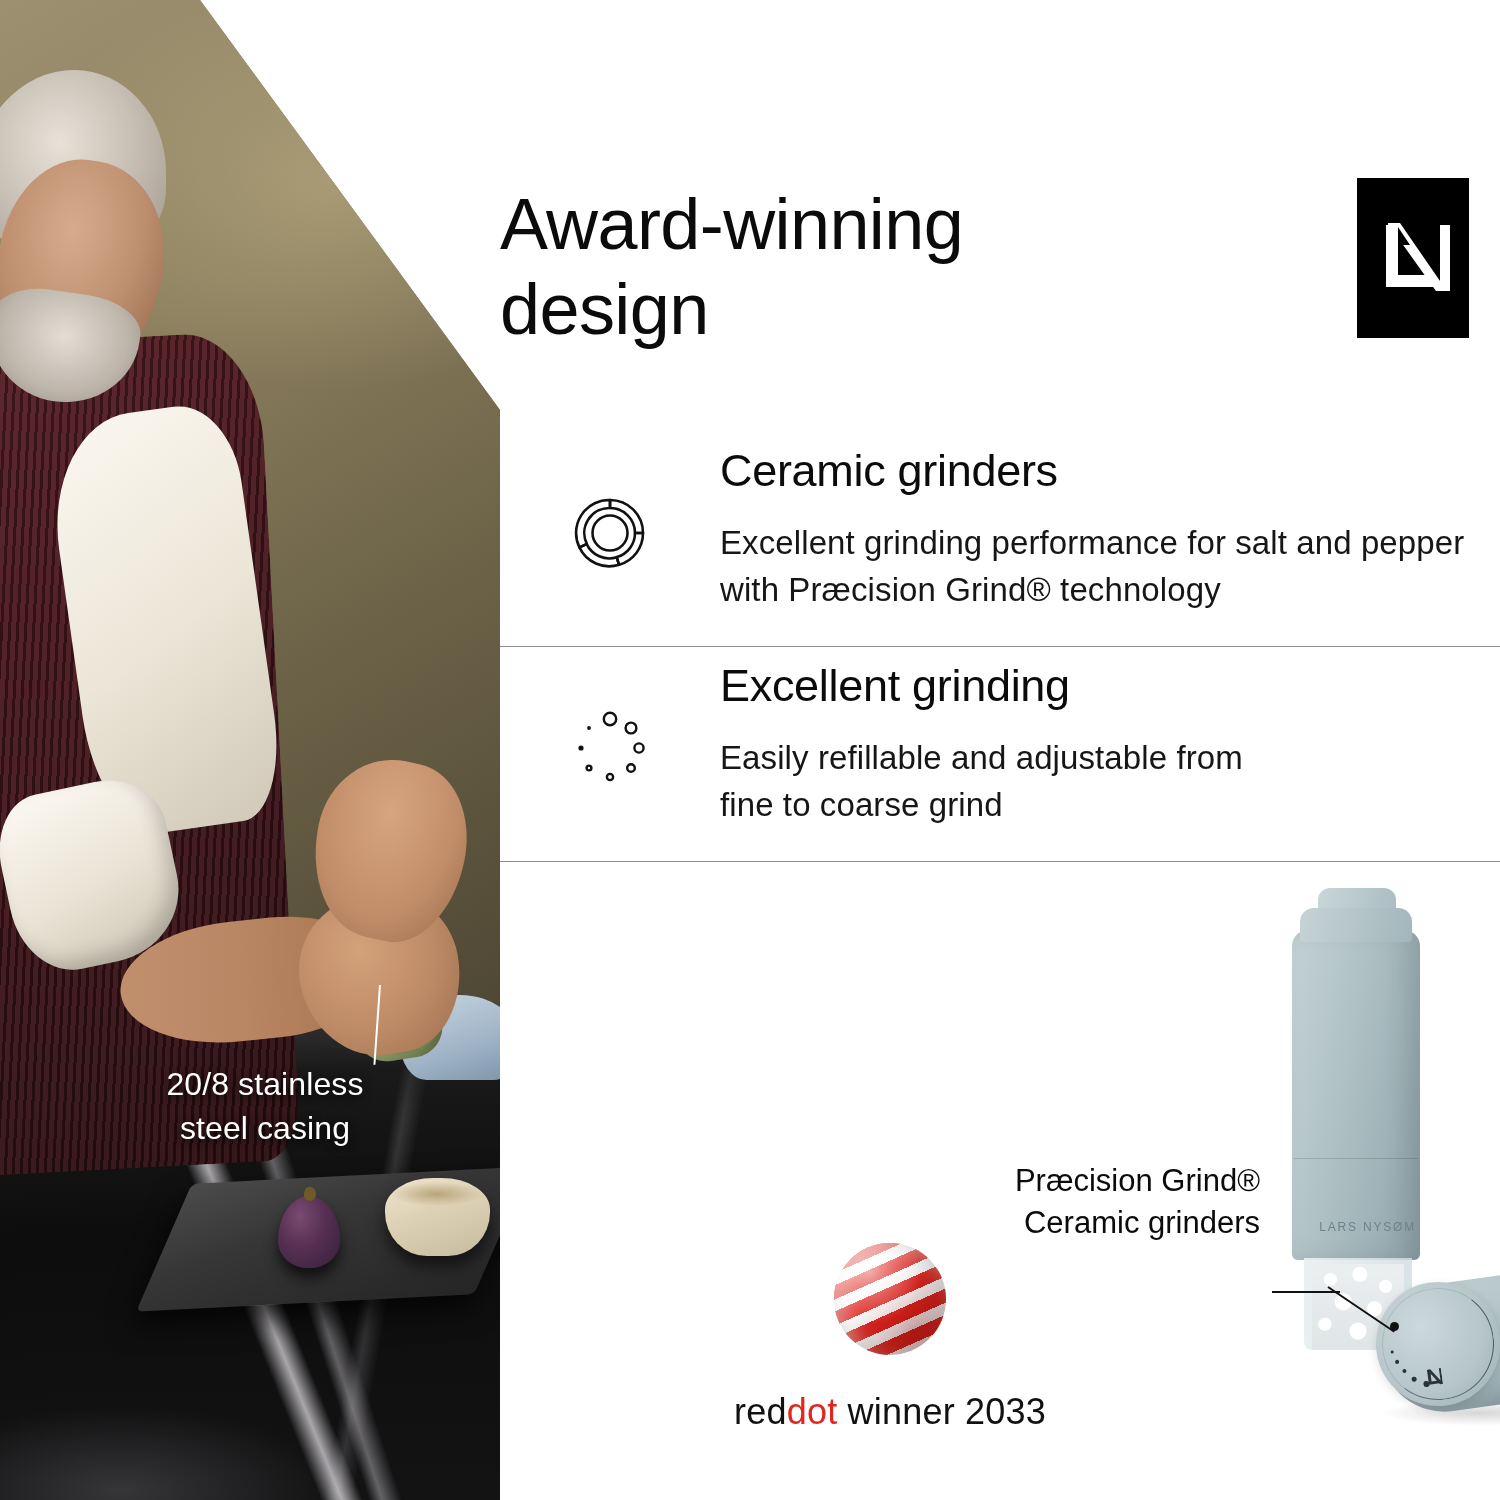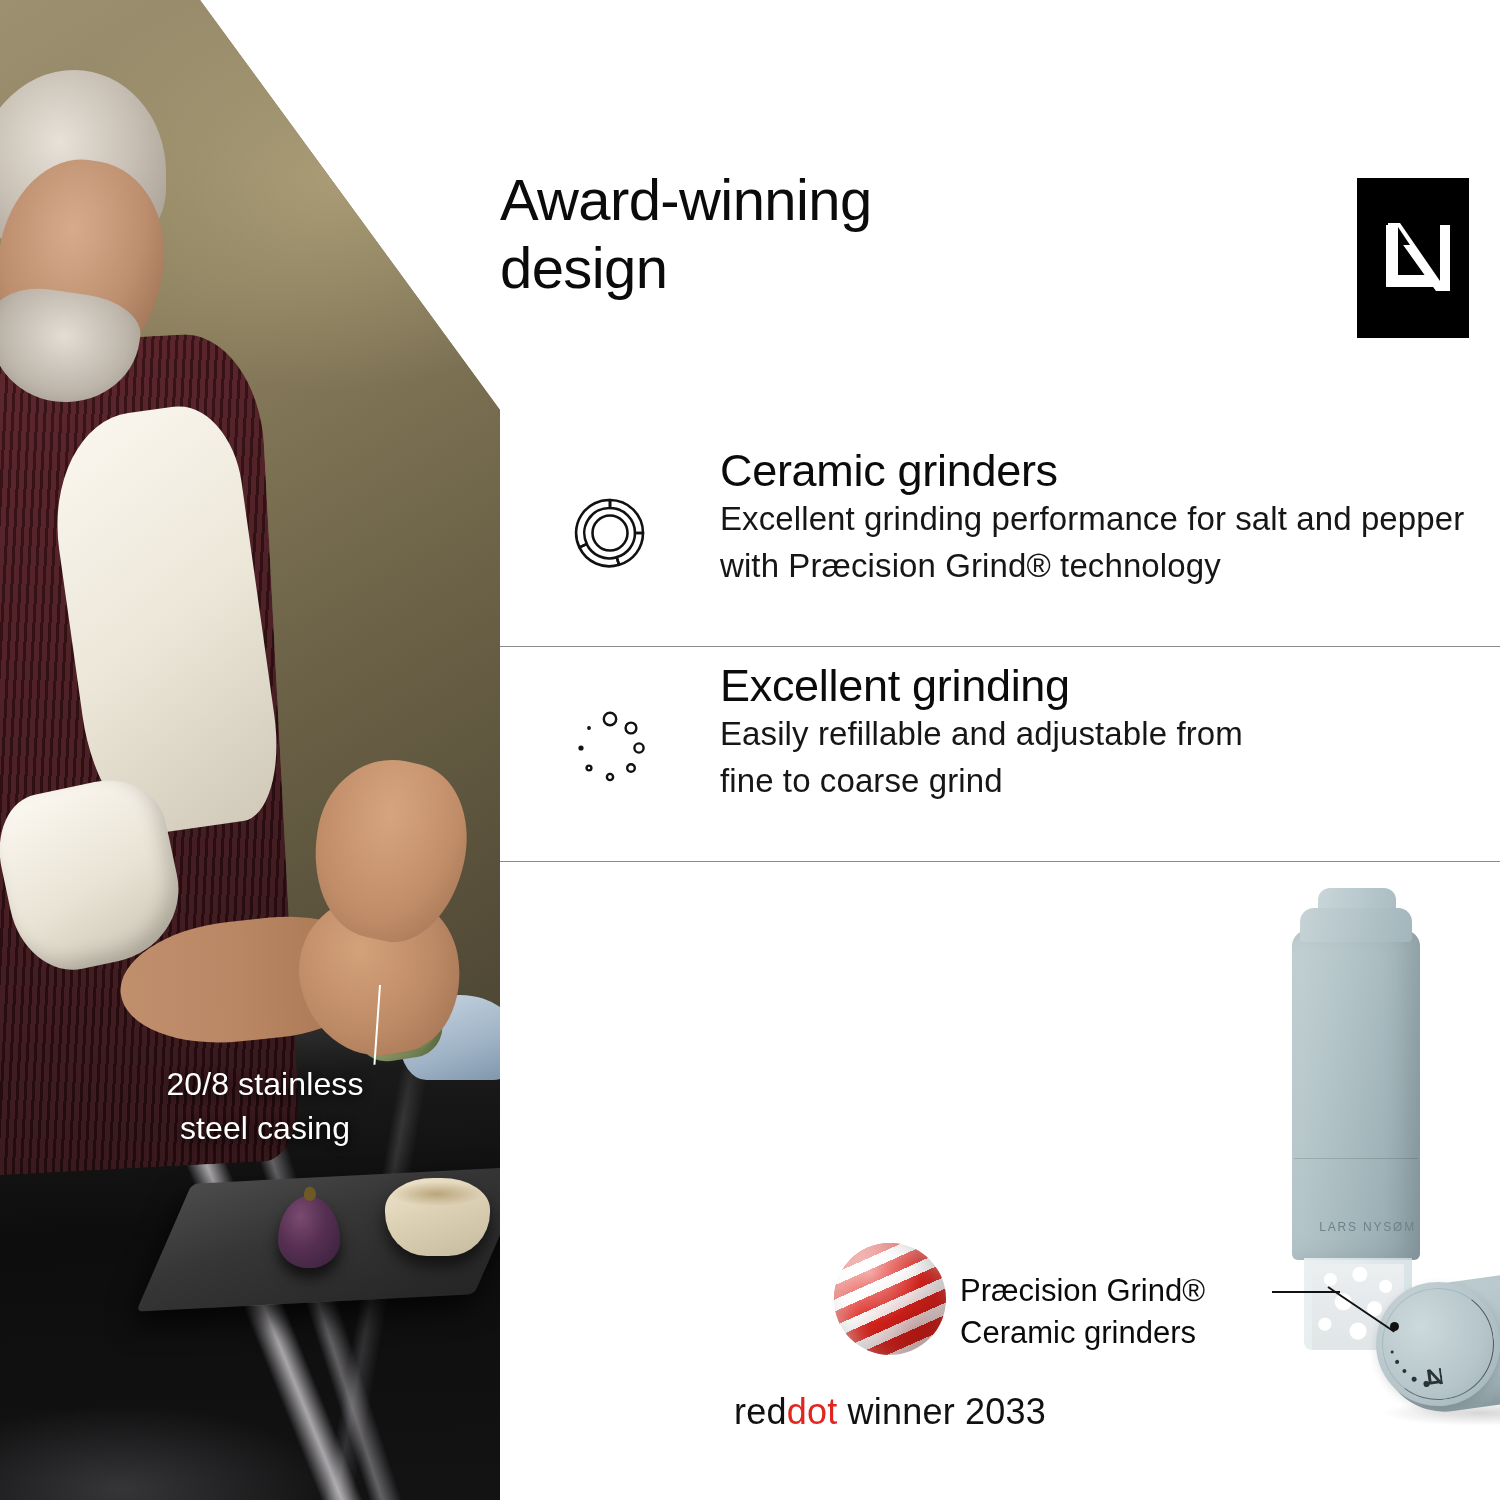--- a/index.html
+++ b/index.html
@@ -162,22 +162,22 @@
   }
   .photo-caption {
     position:absolute; left: 70px; top: 1062px; width: 390px;
     text-align:center; color:#ffffff; font-size: 32px; line-height: 1.38;
     font-weight: 400; letter-spacing: .1px;
     text-shadow: 0 2px 10px rgba(0,0,0,.85);
   }
 
   
   .title {
-    position:absolute; left: 500px; top: 166px; width: 640px;
-    font-size: 58px; line-height: 1.18; font-weight: 400; color:#0b0b0b;
+    position:absolute; left: 500px; top: 182px; width: 640px;
+    font-size: 72px; line-height: 1.18; font-weight: 400; color:#0b0b0b;
     letter-spacing: -.6px;
   }
 
   
   .logo {
     position:absolute; left: 1357px; top: 178px; width: 112px; height: 160px;
     background: #000000;
   }
   .logo svg { position:absolute; left:50%; top:50%; transform: translate(-50%,-50%); }
 
@@ -186,21 +186,21 @@
   .feature {
     position: relative; display: flex; align-items: flex-start;
     padding: 0 0 0 0; min-height: 214px;
   }
   .feature .icon-wrap {
     width: 220px; flex: 0 0 220px; display:flex; align-items:center; justify-content:center;
     padding-top: 62px;
   }
   .feature .body { flex: 1 1 auto; padding-top: 14px; }
   .f-head { font-size: 45px; line-height: 1.12; color:#0b0b0b; font-weight: 400; letter-spacing:-.3px; }
-  .f-desc { font-size: 33px; line-height: 1.42; color:#161616; font-weight: 400; margin-top: 0; letter-spacing:.1px; }
+  .f-desc { font-size: 33px; line-height: 1.42; color:#161616; font-weight: 400; margin-top: 24px; letter-spacing:.1px; }
   .divider { height: 1px; background: #8c8c8c; width: 1000px; }
 
   
   .award { position:absolute; left: 700px; top: 1243px; width: 380px; }
   .reddot-sphere {
     position: relative; width: 112px; height: 112px; margin: 0 auto;
     border-radius: 50%;
     background:
       repeating-linear-gradient(-24deg,
         #e0261f 0px, #e0261f 13px,
@@ -213,22 +213,22 @@
     background: radial-gradient(circle at 32% 26%, rgba(255,255,255,.55) 0%, rgba(255,255,255,0) 46%),
                 radial-gradient(circle at 72% 78%, rgba(120,0,0,.28) 0%, rgba(0,0,0,0) 54%);
   }
   .award-caption {
     margin-top: 36px; text-align:center; font-size: 36px; color:#111; letter-spacing:.2px;
   }
   .award-caption .red { color:#e0261f; }
 
   
   .prod-callout {
-    position:absolute; left: 960px; top: 1270px; width: 300px;
-    font-size: 31px; line-height: 1.34; color:#0b0b0b;
+    position:absolute; left: 960px; top: 1160px; width: 300px;
+    text-align: right; font-size: 31px; line-height: 1.34; color:#0b0b0b;
   }
   .callout-line-h {
     position:absolute; left: 1272px; top: 1291px; width: 68px; height: 2px; background:#111;
   }
   .callout-line-d {
     position:absolute; left: 1328px; top: 1286px; width: 80px; height: 2px; background:#111;
     transform: rotate(34deg); transform-origin: left center;
   }
   .callout-dot {
     position:absolute; left: 1390px; top: 1322px; width: 9px; height: 9px; border-radius:50%; background:#111;

